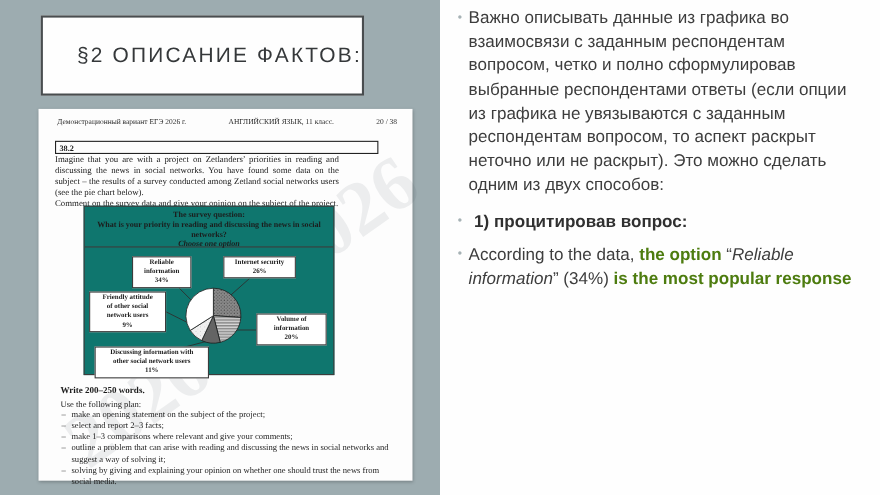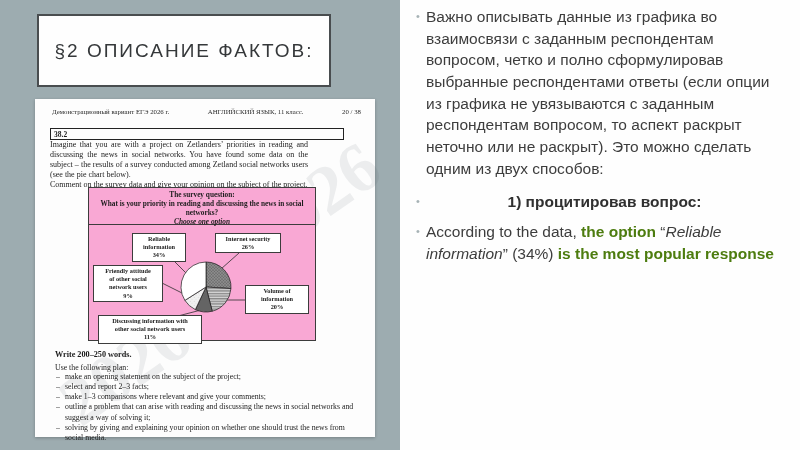--- a/index.html
+++ b/index.html
@@ -4,21 +4,21 @@
 <style>
   * { margin:0; padding:0; box-sizing:border-box; }
   html,body { width:800px; height:450px; }
   body { font-family:"Liberation Sans", sans-serif; background:#9dacb0; }
   .slide { position:relative; width:800px; height:450px; overflow:hidden; background:#9dacb0; }
 
   
   .title-box {
     position:absolute; left:37px; top:14px; width:294px; height:73px;
     background:#fefefe; border:2px solid #494d4f;
-    display:flex; align-items:center; justify-content:center;
+    display:flex; align-items:center; justify-content:flex-end;
   }
   .title-box .title-text {
     font-size:19px; letter-spacing:2px; color:#35383a; font-weight:400;
   }
 
   
   .doc-page {
     position:absolute; left:35px; top:99px; width:340px; height:338px;
     background:#fdfdfd; box-shadow:0 1px 3px rgba(0,0,0,.25);
     font-family:"Liberation Serif", serif; color:#1c1c1c;
@@ -37,22 +37,22 @@
   }
   .task-row { position:absolute; top:29px; left:15px; width:300px; display:flex;flex-direction:column; }
   .task-num {
     border:1px solid #222; font-weight:bold; font-size:7.5px;
     padding:1px 3px; height:12px; margin-right:6px; flex:none;
   }
   .task-text { font-size:8px; line-height:1.24; text-align:justify; width:258px; }
   .task-text .b { font-weight:normal; }
 
   .chart-frame {
-    position:absolute; left:53px; top:88px; width:228px; height:154px;
-    border:1px solid #3c3c3c; background:#f9a8d4;
+    position:absolute; left:41px; top:88px; width:228px; height:154px;
+    border:1px solid #3c3c3c; background:#0f766e;
   }
   .survey-q {
     border-bottom:1px solid #3c3c3c; text-align:center;
     font-size:7.3px; font-weight:bold; line-height:1.25; padding:2px 8px 1px;
     height:37px;
   }
   .survey-q .it { font-style:italic; }
   .pie-svg { position:absolute; left:0; top:0; width:228px; height:154px; }
   .callout {
     position:absolute; border:1px solid #3c3c3c; background:#fff;
@@ -79,21 +79,21 @@
   }
   .bullet-row { display:flex; align-items:flex-start; }
   .bullet-marker {
     flex:none; width:16px; color:#a6b2b5; font-size:11px;
     padding-top:4px; text-align:center;
   }
   .bullet-text {
     font-size:15.5px; color:#3d3d3d; line-height:1.4; width:352px;
   }
   .bullet-2 { margin-top:11px; }
-  .bullet-2 .bullet-text { font-weight:bold; color:#303030; padding-left:5px;text-align:center; }
+  .bullet-2 .bullet-text { font-weight:bold; color:#303030; padding-left:5px; }
   .bullet-3 { margin-top:9px; }
   .seg-b  { font-weight:bold; color:#4d7c0f; }
   .seg-i  { font-style:italic; }
 </style>
 </head>
 <body>
 
 <div class="slide">
 
   <div class="title-box">

